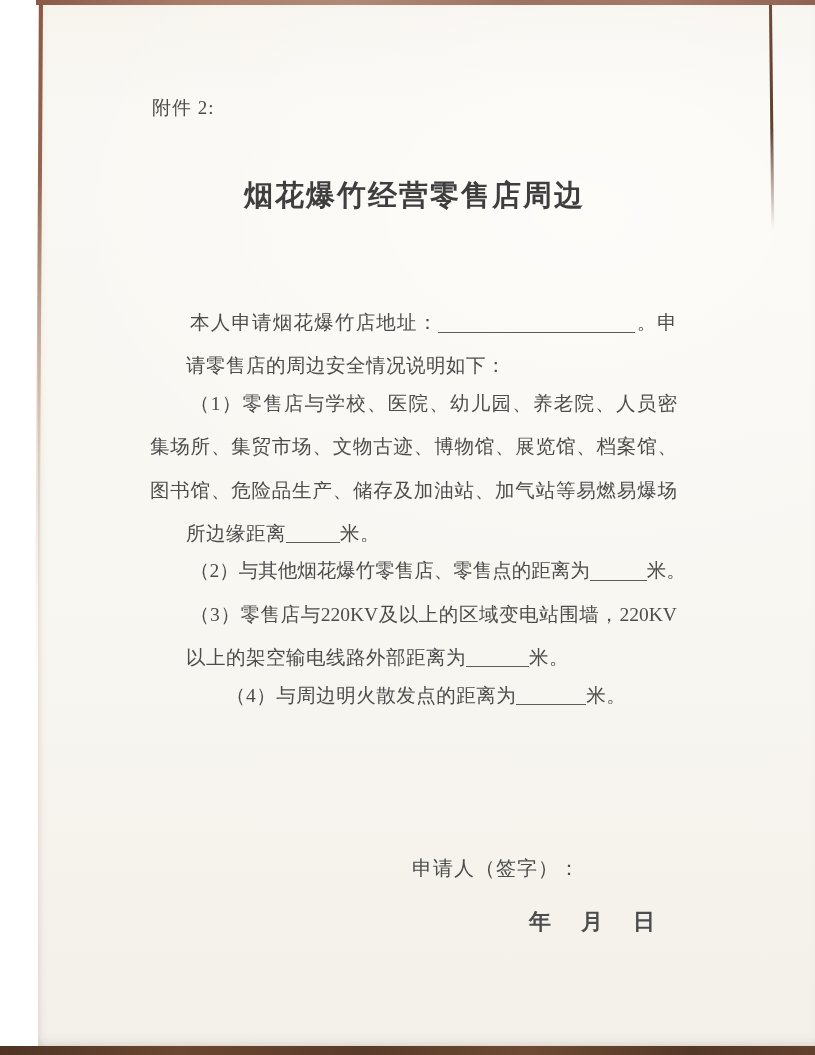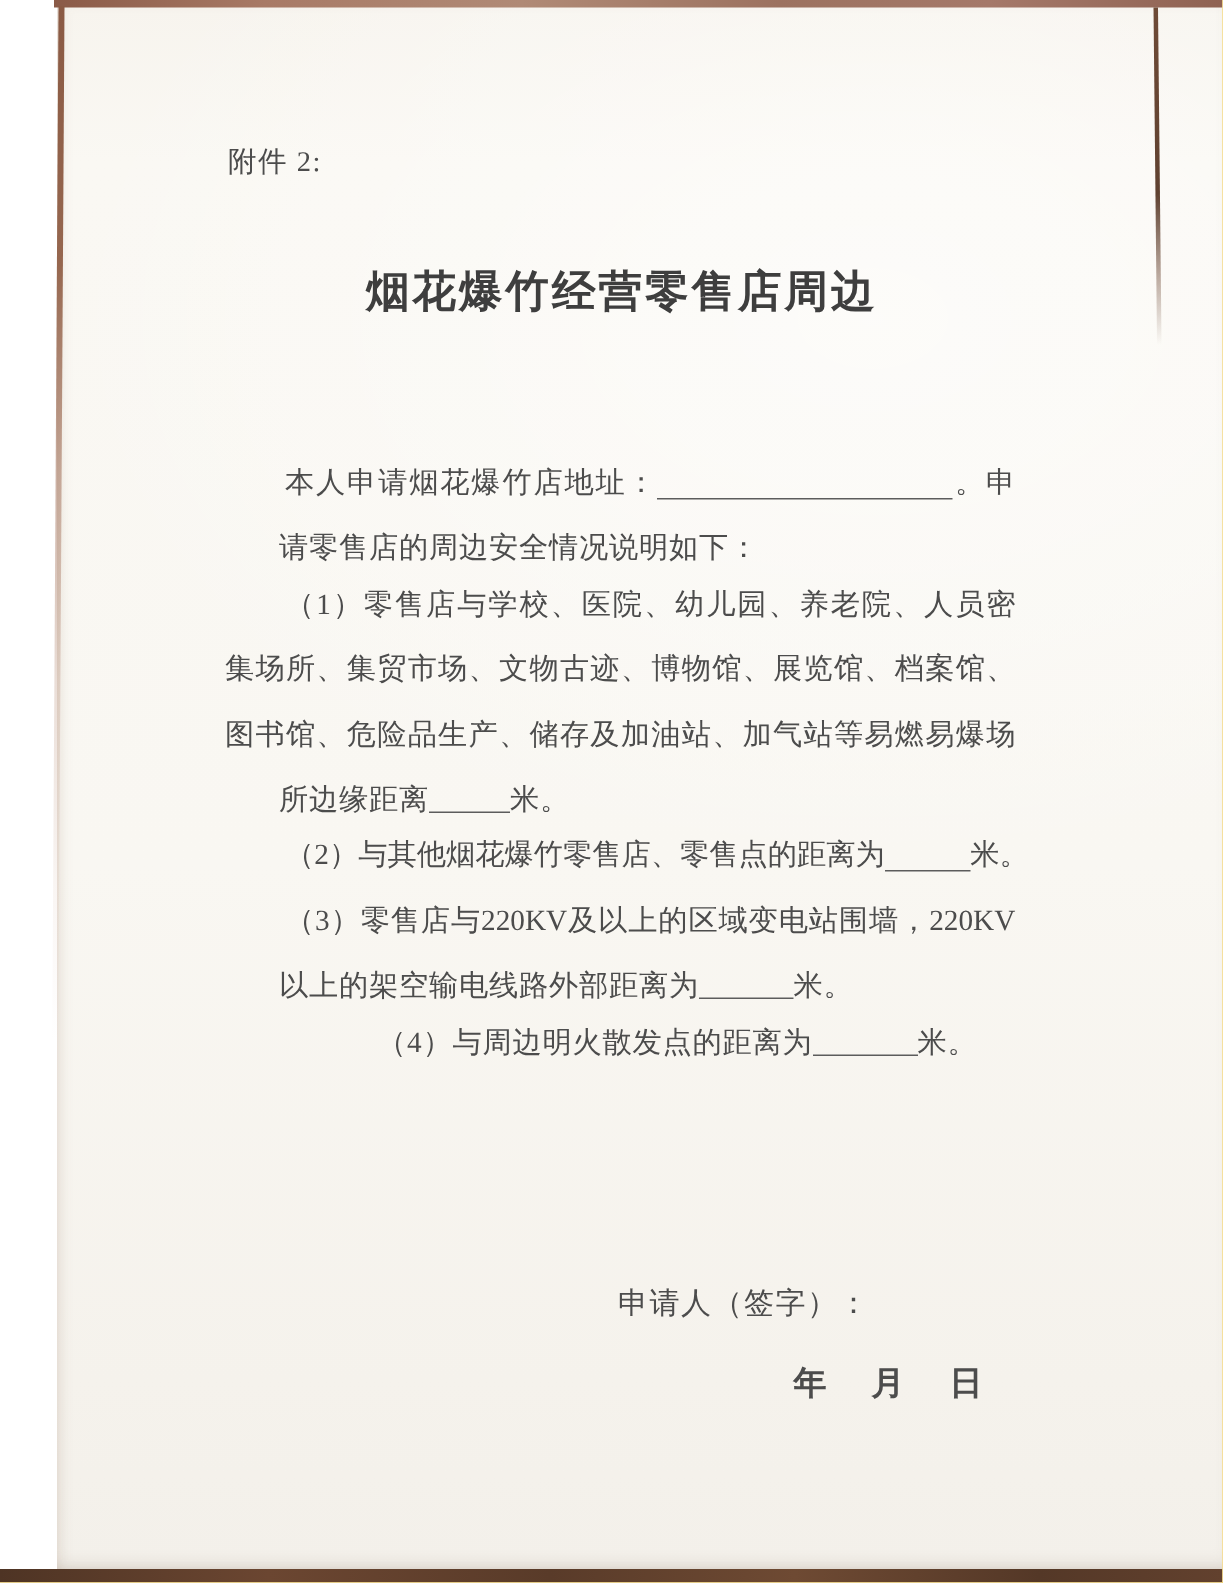--- a/index.html
+++ b/index.html
@@ -1,18 +1,18 @@
 <!DOCTYPE html>
 <html><head>
 <meta charset="utf-8">
 <style>
   html,body{margin:0;padding:0;background:#ffffff;}
   .scan{
     position:relative;width:815px;height:1055px;overflow:hidden;
-    background:#eab308;
+    background:#14b8a6;
     font-family:"Liberation Serif","DejaVu Serif",serif;
   }
   
   .wood-top{position:absolute;left:36px;right:0;top:0;height:5px;
     background:linear-gradient(90deg,#8a5a47 0%,#a87a66 18%,#b08a76 40%,#9c7260 62%,#a5796a 80%,#8f6252 100%);}
   .wood-bottom{position:absolute;left:0;right:0;bottom:0;height:9px;
     background:linear-gradient(90deg,#4e3424 0%,#6b4631 22%,#593b29 45%,#6e4a33 65%,#543827 85%,#62412e 100%);}
   .wood-left-line{position:absolute;left:39px;top:4px;width:4px;height:690px;
     background:linear-gradient(to bottom,#8a5a44 0%,#96674f 25%,rgba(160,110,86,.55) 45%,rgba(180,135,110,.28) 65%,rgba(200,160,135,.10) 85%,rgba(200,160,135,0) 100%);
     transform:rotate(.35deg);transform-origin:top left;}
@@ -29,21 +29,21 @@
   .title{position:absolute;left:150px;top:172px;width:527px;text-align:center;
     font-weight:bold;color:#3e3e3e;font-size:29px;line-height:47px;}
   .title .t1{letter-spacing:2px;padding-left:2px;text-align:center;}
   .title .t2{letter-spacing:9px;padding-left:9px;}
   .doc-body{position:absolute;left:150px;top:304px;width:527px;
     font-size:19.5px;color:#4c4c4c;}
   .line{height:37.4px;}
   .line.plain{line-height:37.4px;white-space:nowrap;letter-spacing:.5px;margin-left:36px;}
   .line.flexjust{display:flex;justify-content:space-between;align-items:flex-start;padding-top:6px;}
   .line.flexjust .tok{line-height:25px;flex:0 0 auto;}
-  .line.indent.plain{padding-left:40px;text-align:center;}
+  .line.indent.plain{padding-left:40px;}
   .line.indent.flexjust{padding-left:40px;}
   .blank-f{flex:0 0 auto;height:22px;border-bottom:1.5px solid #5c5c5c;}
   .blank-i{display:inline-block;border-bottom:1.5px solid #5c5c5c;position:relative;top:3px;}
   .declaration{position:absolute;left:152px;top:749px;font-size:20px;font-weight:bold;color:#3a3a3a;letter-spacing:.5px;}
   .signature{position:absolute;left:412px;top:855px;font-size:20px;color:#4c4c4c;letter-spacing:1px;}
   .dateline{position:absolute;left:529px;top:907px;font-size:22px;color:#4c4c4c;letter-spacing:4px;font-weight:bold;}
 </style>
 </head>
 <body>
 

